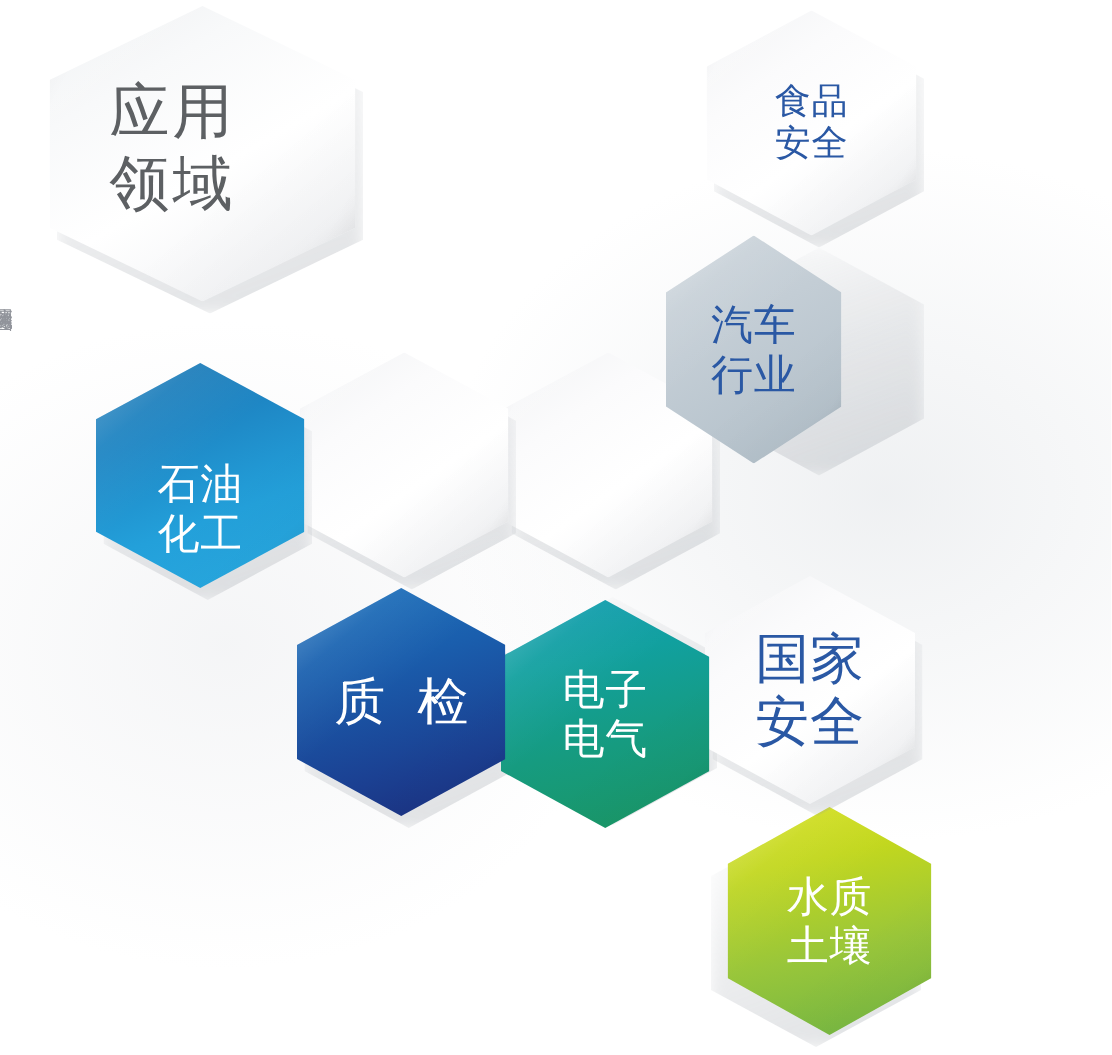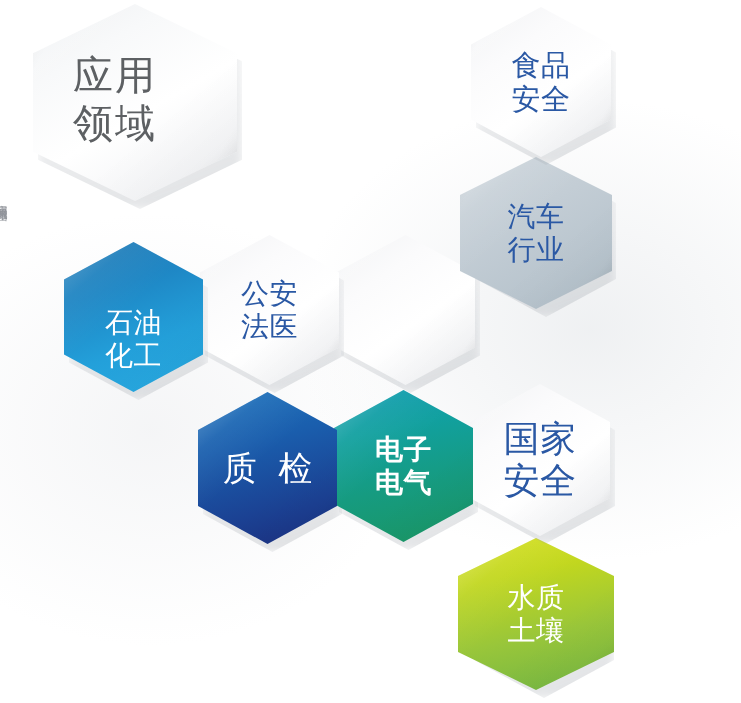--- a/index.html
+++ b/index.html
@@ -146,75 +146,73 @@
         <div class="bevel-dark"></div>
         <div class="rim"></div>
         <div class="label" style="color: rgb(93, 96, 99); font-size: 40px; position: relative; z-index: 2; letter-spacing: 2px; margin-right: 40px; margin-bottom: 6px;">应用
 领域</div>
       </div>
       <div class="wedge" style="left: 476px; top: 15px; width: 140px; height: 150px; z-index: 27; background: linear-gradient(160deg, rgba(150, 156, 164, 0) 0%, rgba(150, 156, 164, 0.16) 45%, rgba(150, 156, 164, 0.3) 100%); filter: blur(5px);"></div>
       <div class="hex hex-white" style="left: 471px; top: 7px; width: 140px; height: 150px; z-index: 28;">
         <div class="bevel"></div>
         <div class="bevel-dark"></div>
         <div class="rim"></div>
-        <div class="label" style="color: rgb(42, 88, 164); font-size: 29px; position: relative; z-index: 2;">食品
+        <div class="label" style="color: rgb(42, 88, 164); font-size: 24px; position: relative; z-index: 2;">食品
 安全</div>
       </div>
       <div class="wedge" style="left: 476px; top: 165px; width: 140px; height: 152px; z-index: 25; background: linear-gradient(160deg, rgba(150, 156, 164, 0) 0%, rgba(150, 156, 164, 0.16) 45%, rgba(150, 156, 164, 0.3) 100%); filter: blur(5px);"></div>
-      <div class="hex hex-grey" style="left: 460px; top: 157px; width: 152px; height: 152px; z-index: 26;">
+      <div class="hex hex-grey" style="left: 444px; top: 157px; width: 117px; height: 152px; z-index: 26;">
         <div class="bevel"></div>
         <div class="bevel-dark"></div>
         <div class="rim"></div>
         <div class="label" style="color: rgb(42, 88, 164); font-size: 28px; position: relative; z-index: 2;">汽车
 行业</div>
       </div>
       <div class="wedge" style="left: 69px; top: 250px; width: 139px; height: 150px; z-index: 23; background: linear-gradient(160deg, rgba(150, 156, 164, 0) 0%, rgba(150, 156, 164, 0.16) 45%, rgba(150, 156, 164, 0.3) 100%); filter: blur(5px);"></div>
       <div class="hex hex-blue" style="left: 64px; top: 242px; width: 139px; height: 150px; z-index: 24;">
         <div class="bevel"></div>
         <div class="bevel-dark"></div>
         <div class="label" style="color: rgb(255, 255, 255); font-size: 28px; position: relative; z-index: 2; margin-top: 44px;">石油
 化工</div>
       </div>
       <div class="wedge" style="left: 205px; top: 243px; width: 139px; height: 150px; z-index: 21; background: linear-gradient(160deg, rgba(150, 156, 164, 0) 0%, rgba(150, 156, 164, 0.16) 45%, rgba(150, 156, 164, 0.3) 100%); filter: blur(5px);"></div>
       <div class="hex hex-white" style="left: 200px; top: 235px; width: 139px; height: 150px; z-index: 22;">
         <div class="bevel"></div>
         <div class="bevel-dark"></div>
         <div class="rim"></div>
-        <div class="label" style="color: rgb(42, 88, 164); font-size: 28px; position: relative; z-index: 2;">公安
-法医</div>
       </div>
       <div class="wedge" style="left: 341px; top: 243px; width: 139px; height: 150px; z-index: 19; background: linear-gradient(160deg, rgba(150, 156, 164, 0) 0%, rgba(150, 156, 164, 0.16) 45%, rgba(150, 156, 164, 0.3) 100%); filter: blur(5px);"></div>
       <div class="hex hex-white" style="left: 336px; top: 235px; width: 139px; height: 150px; z-index: 20;">
         <div class="bevel"></div>
         <div class="bevel-dark"></div>
         <div class="rim"></div>
       </div>
       <div class="wedge" style="left: 203px; top: 400px; width: 139px; height: 152px; z-index: 17; background: linear-gradient(160deg, rgba(150, 156, 164, 0) 0%, rgba(150, 156, 164, 0.16) 45%, rgba(150, 156, 164, 0.3) 100%); filter: blur(5px);"></div>
       <div class="hex hex-navy" style="left: 198px; top: 392px; width: 139px; height: 152px; z-index: 18;">
         <div class="bevel"></div>
         <div class="bevel-dark"></div>
         <div class="label" style="color: rgb(255, 255, 255); font-size: 34px; position: relative; z-index: 2; letter-spacing: 6px; text-indent: 6px;">质 检</div>
       </div>
       <div class="wedge" style="left: 339px; top: 398px; width: 139px; height: 152px; z-index: 16; background: linear-gradient(160deg, rgba(150, 156, 164, 0) 0%, rgba(150, 156, 164, 0.16) 45%, rgba(150, 156, 164, 0.3) 100%); filter: blur(5px);"></div>
-      <div class="hex hex-teal" style="left: 334px; top: 390px; width: 139px; height: 152px; z-index: 17; font-weight: bold;">
+      <div class="hex hex-teal" style="left: 334px; top: 400px; width: 139px; height: 152px; z-index: 17;">
         <div class="bevel"></div>
         <div class="bevel-dark"></div>
         <div class="label" style="color: rgb(255, 255, 255); font-size: 28px; position: relative; z-index: 2;">电子
 电气</div>
       </div>
       <div class="wedge" style="left: 475px; top: 392px; width: 140px; height: 152px; z-index: 15; background: linear-gradient(160deg, rgba(150, 156, 164, 0) 0%, rgba(150, 156, 164, 0.16) 45%, rgba(150, 156, 164, 0.3) 100%); filter: blur(5px);"></div>
       <div class="hex hex-white" style="left: 470px; top: 384px; width: 140px; height: 152px; z-index: 16;">
         <div class="bevel"></div>
         <div class="bevel-dark"></div>
         <div class="rim"></div>
         <div class="label" style="color: rgb(42, 88, 164); font-size: 36px; position: relative; z-index: 2; text-align: right;">国家
 安全</div>
       </div>
       <div class="wedge" style="left: 474px; top: 546px; width: 140px; height: 152px; z-index: 13; background: linear-gradient(160deg, rgba(150, 156, 164, 0) 0%, rgba(150, 156, 164, 0.16) 45%, rgba(150, 156, 164, 0.3) 100%); filter: blur(5px);"></div>
-      <div class="hex hex-green" style="left: 458px; top: 538px; width: 156px; height: 152px; z-index: 14;">
+      <div class="hex hex-green" style="left: 485px; top: 538px; width: 136px; height: 152px; z-index: 14;">
         <div class="bevel"></div>
         <div class="bevel-dark"></div>
         <div class="label" style="color: rgb(255, 255, 255); font-size: 28px; position: relative; z-index: 2;">水质
 土壤</div>
       </div>
     </div>
 
 </div>
 
 </body></html>

